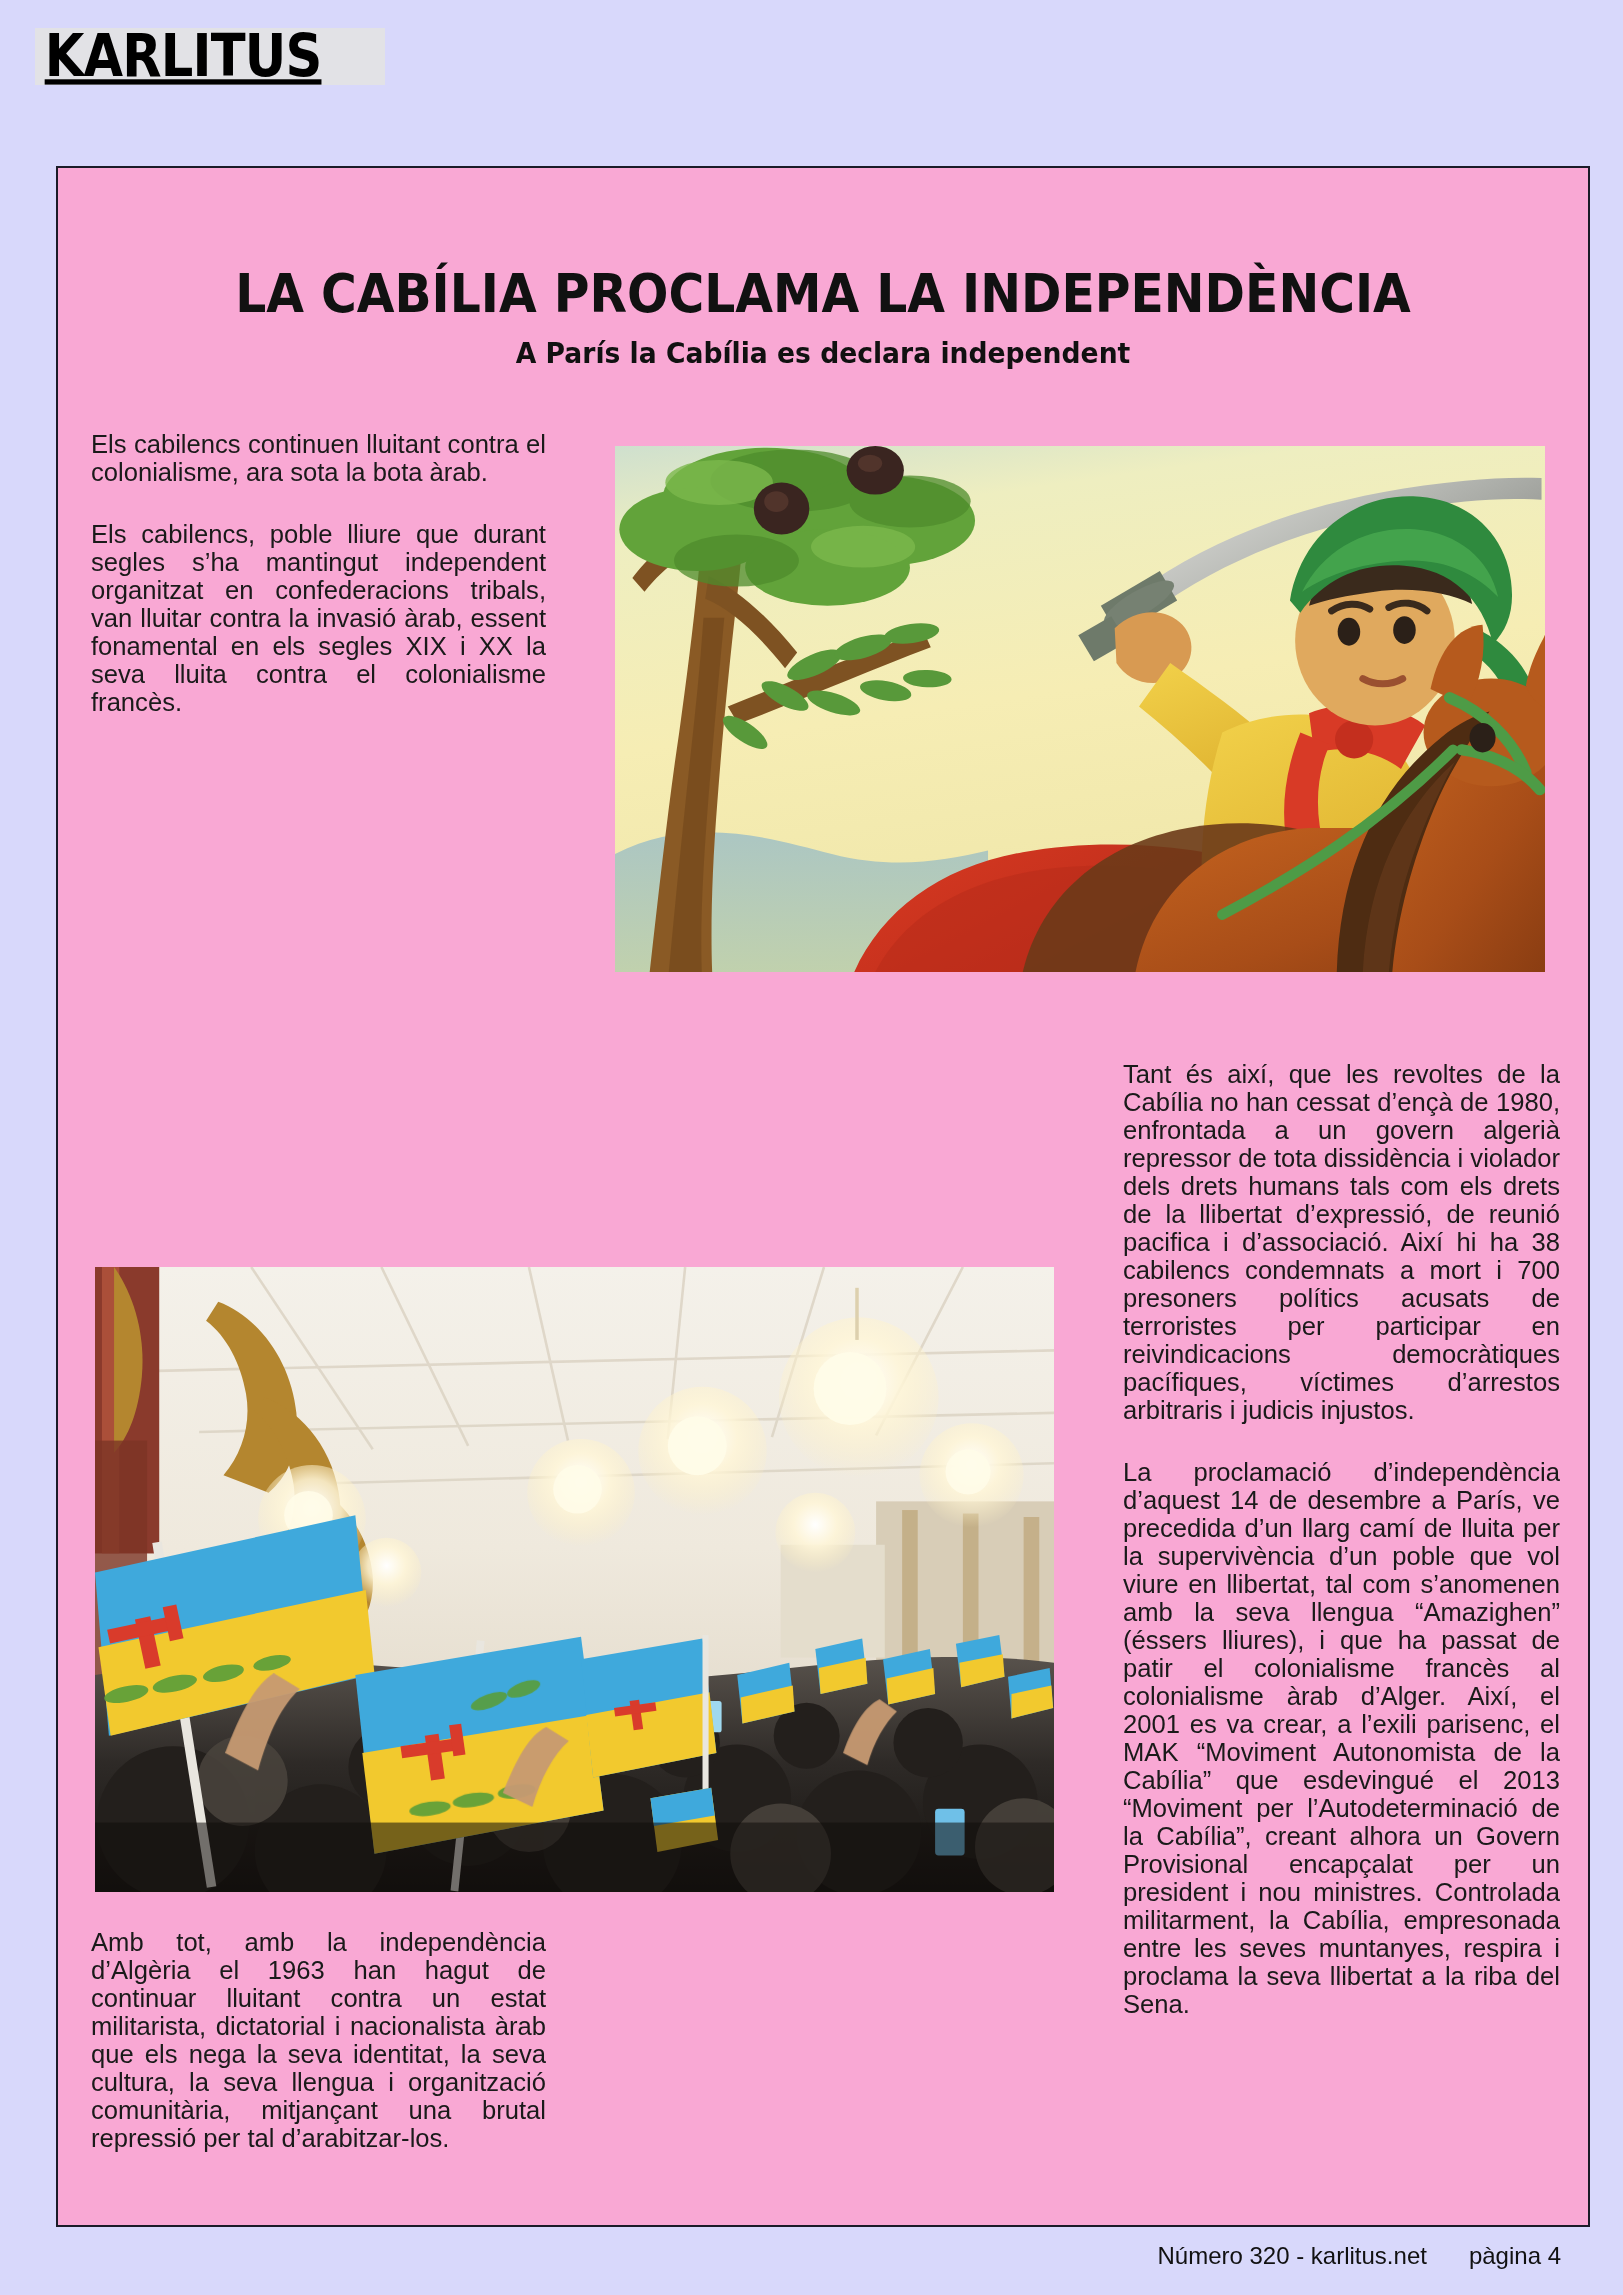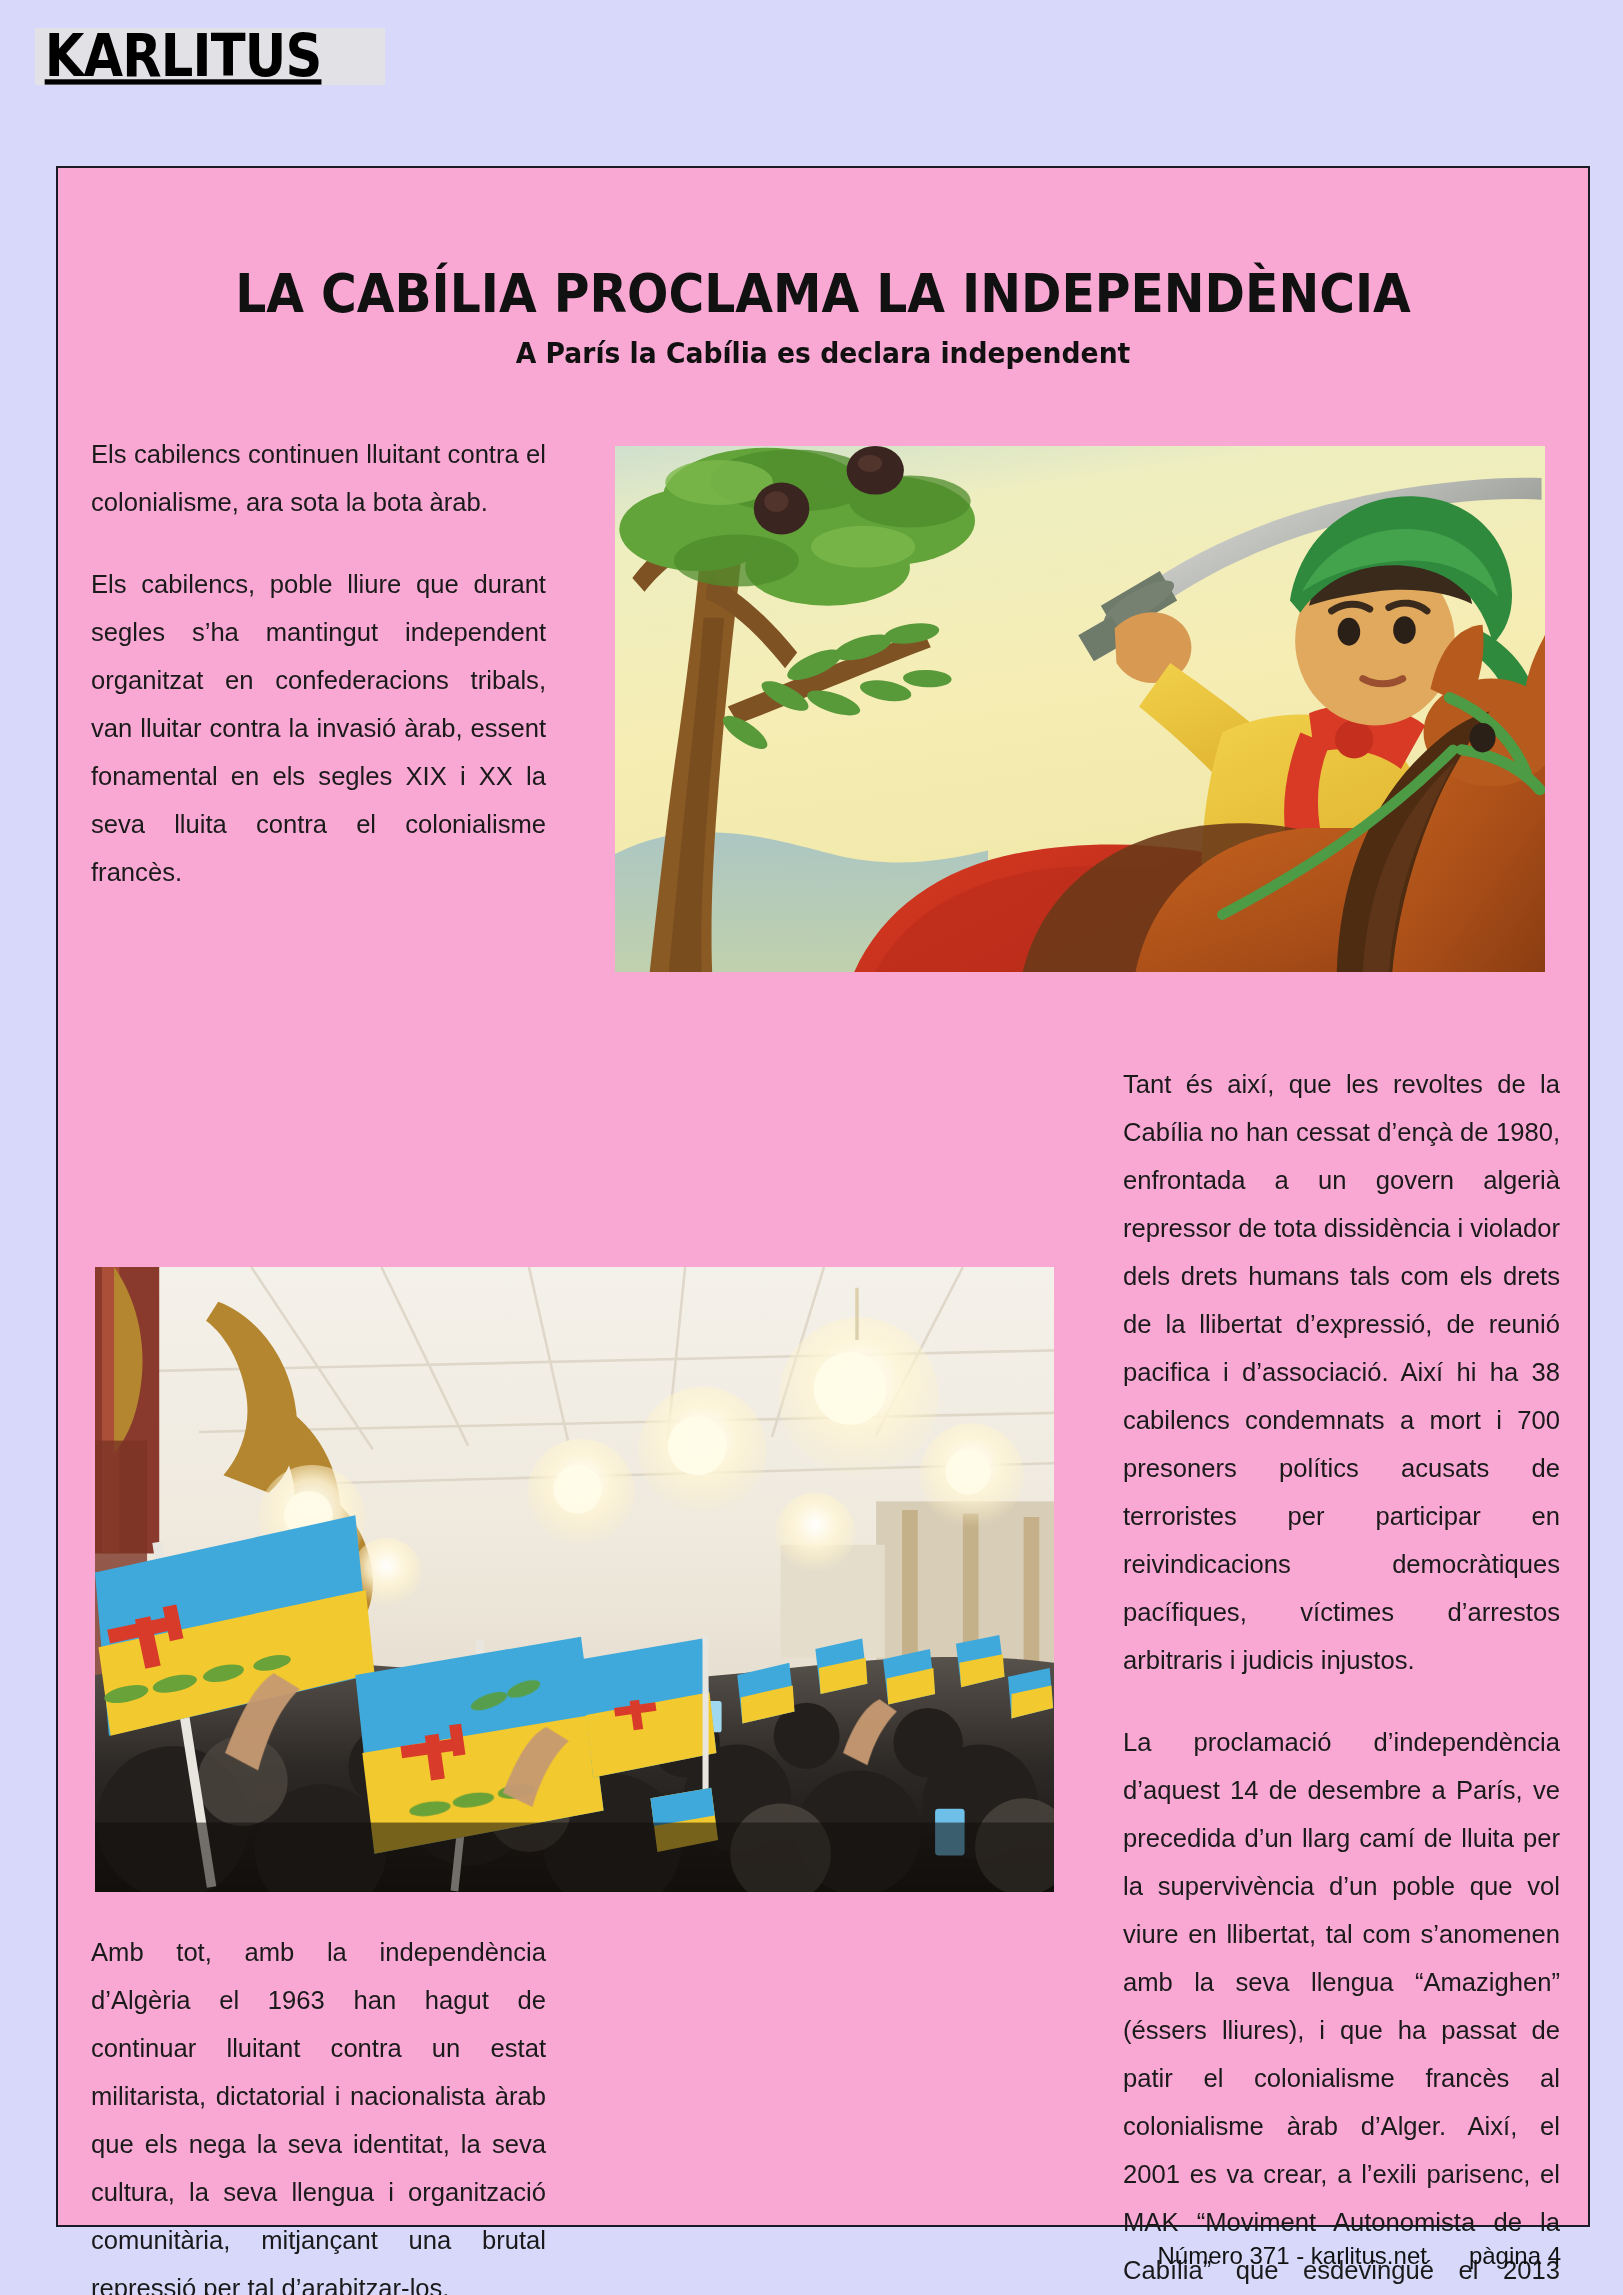--- a/index.html
+++ b/index.html
@@ -82,21 +82,21 @@
   .col-right {
     position: absolute;
     left: 1065px; top: 868px;
     width: 437px;
     margin-top: 24px;
   }
 
   p.body {
     font-family: "Liberation Sans", sans-serif;
     font-size: 25.6px;
-    line-height: 48px;
+    line-height: 28px;
     color: #1a1a1a;
     text-align: justify;
     text-justify: inter-word;
     hyphens: none;
   }
   p.body + p.body { margin-top: 34px; }
   p.body.tight + p.body.tight { margin-top: 0; }
 
   
   .illus {
@@ -448,16 +448,16 @@
         <path d="M862 560 C 874 526 888 506 904 498 L924 512 C 910 526 898 546 890 574 Z"></path>
       </g>
 
       <rect x="0" y="640" width="1105" height="80" fill="#100d0b" opacity="0.55"></rect>
     </svg>
   </div>
 
 </div>
 
 <div class="footer">
-  <span>Número 371 - karlitus.net</span>
+  <span>Número 320 - karlitus.net</span>
   <span>pàgina 4</span>
 </div>
 
 
 </body></html>

